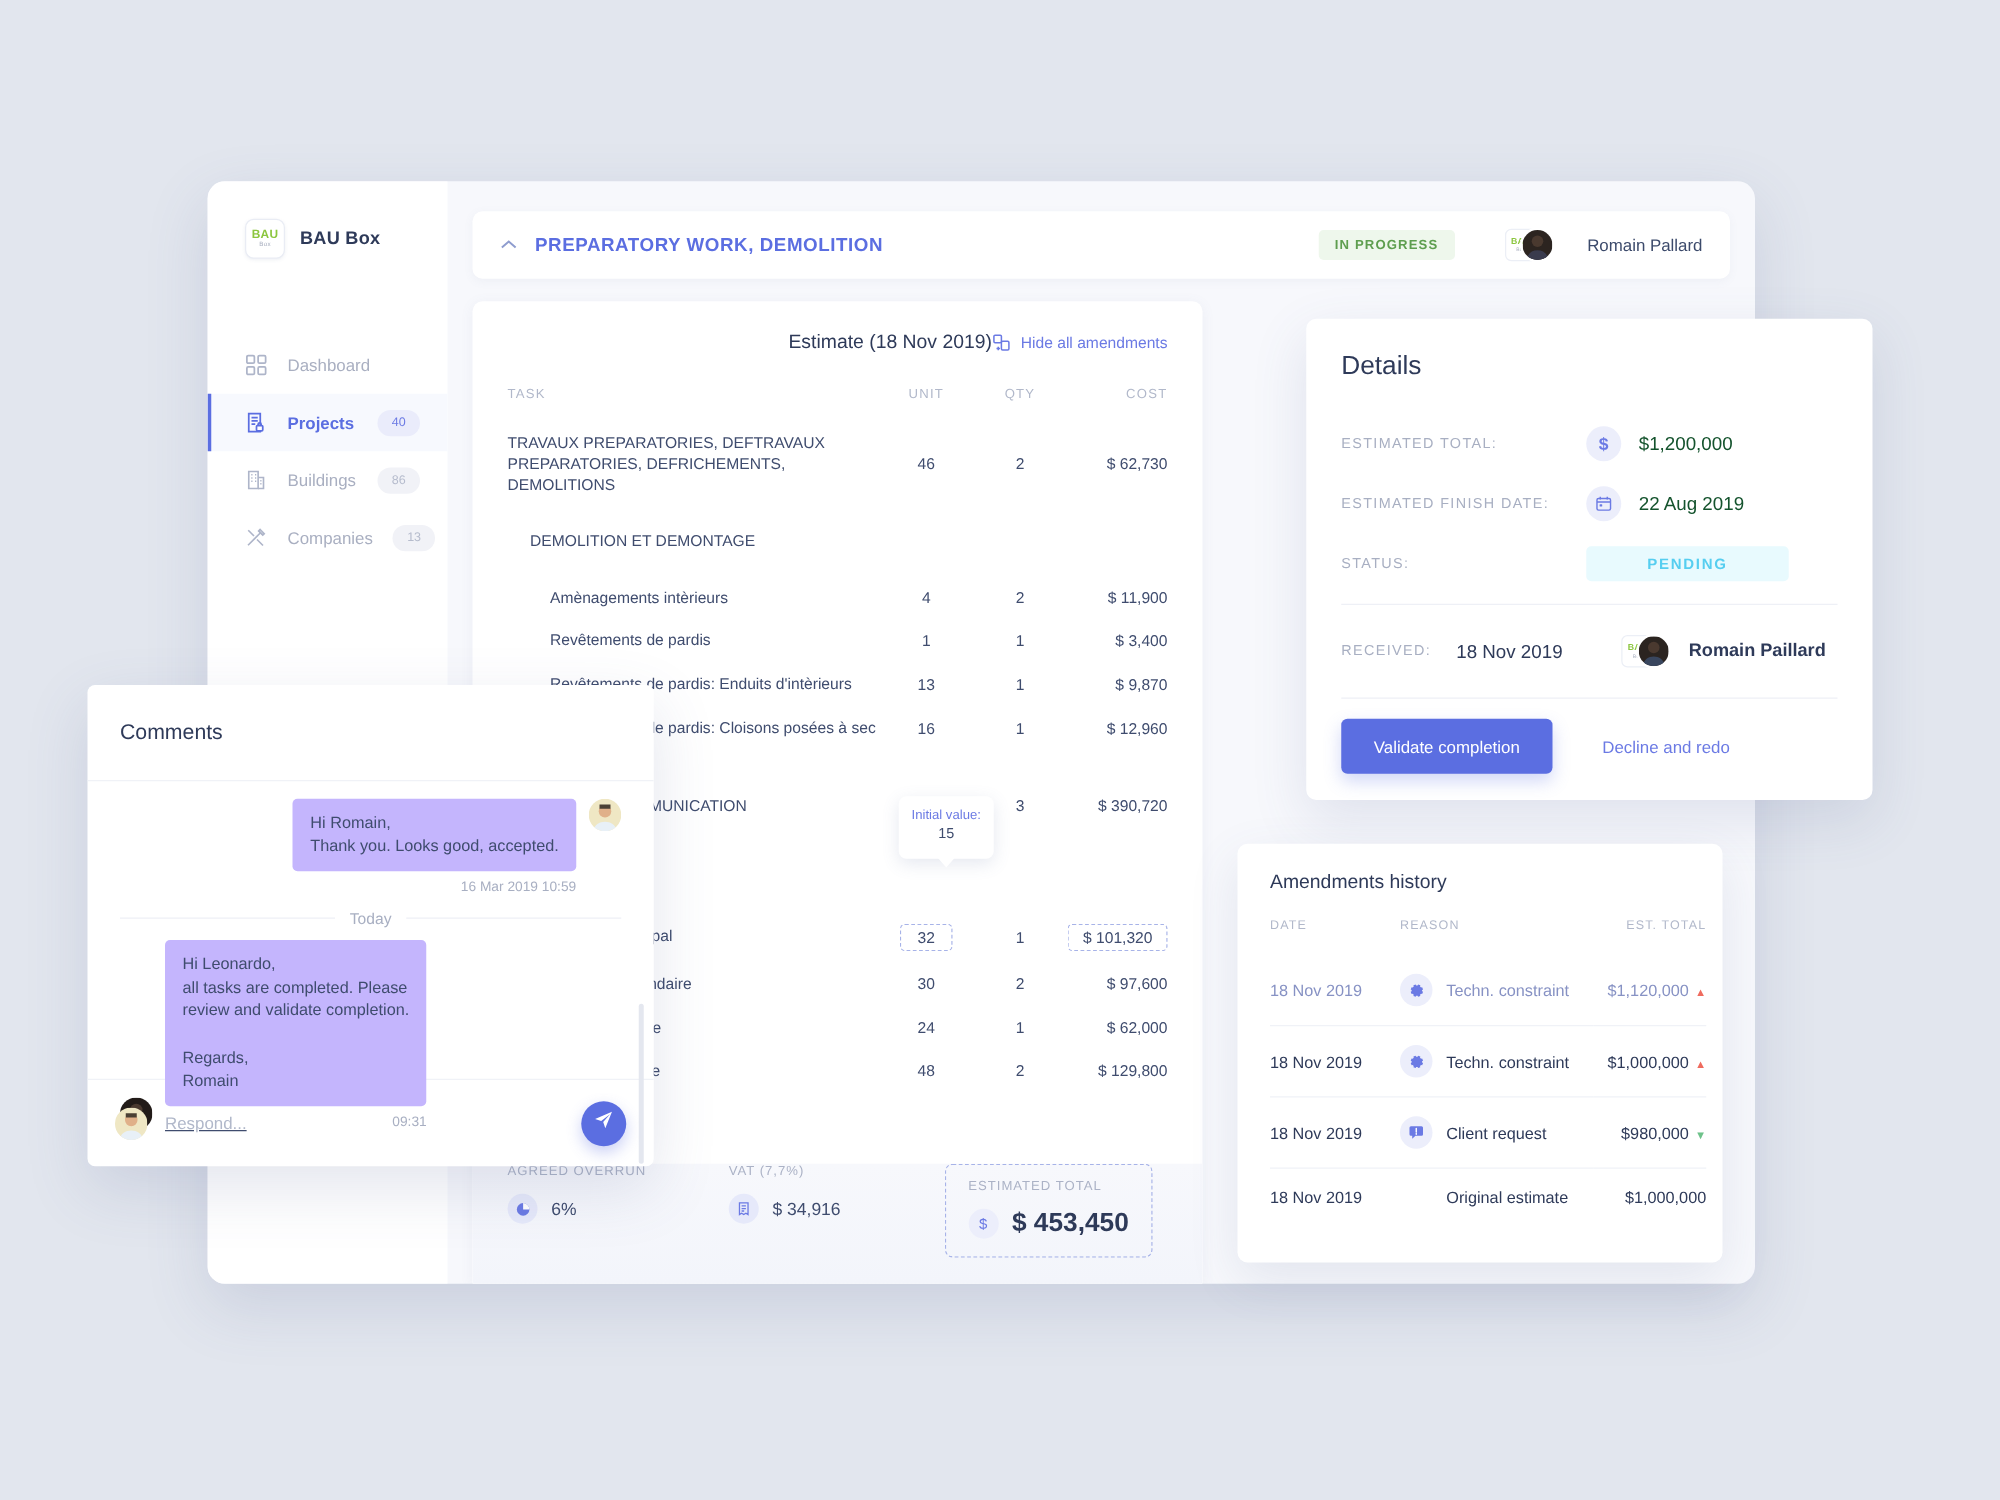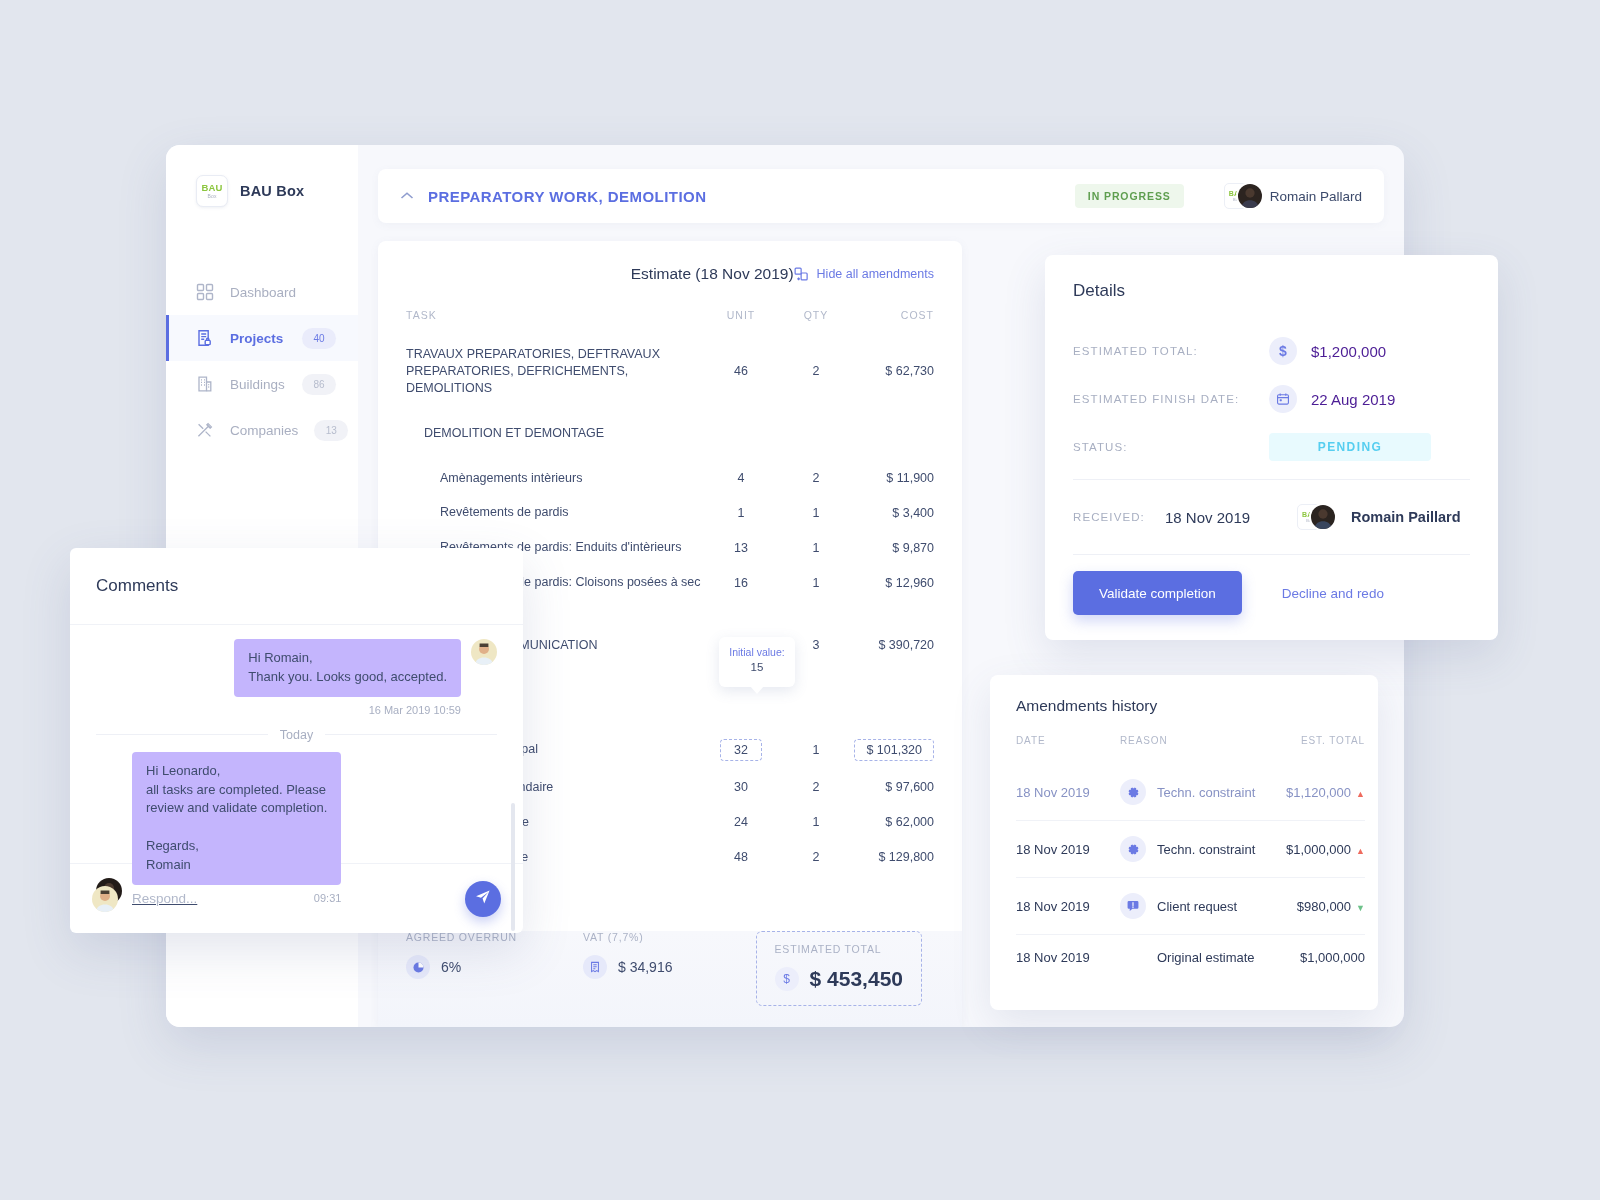--- a/index.html
+++ b/index.html
@@ -70,21 +70,21 @@
   .chev { width: 14px; color: #8f9dcf; margin-right: 14px; cursor: pointer; }
   .chev svg { display: block; }
   .topbar-title {
     font-size: 15px; font-weight: 700; color: #5b6ee1;
     letter-spacing: .45px; flex: 1;
   }
   .badge-progress {
     background: #eef7ec; color: #5e9e4f; font-size: 10.5px; font-weight: 700;
     letter-spacing: .9px; padding: 6px 13px; border-radius: 4px; margin-right: 40px;
   }
-  .user-chip { display: flex; align-items: center; gap: 6px; cursor: pointer; }
+  .user-chip { display: flex; align-items: center; gap: 26px; cursor: pointer; }
   .user-name { font-size: 13.5px; color: #3c4a6b; }
 
   .avatar-stack { position: relative; width: 40px; height: 28px; flex: none; }
   .av-logo {
     position: absolute; left: 0; top: 1px; width: 26px; height: 26px;
     border-radius: 5px; background: #fff; border: 1px solid #eceff6;
     display: flex; flex-direction: column; justify-content: center; align-items: center; line-height: 1;
   }
   .av-logo .logo-bau { font-size: 7px; }
   .av-logo .logo-sub { font-size: 4px; }
@@ -169,29 +169,29 @@
   .tot-estimated .tot-text { font-size: 21px; font-weight: 700; color: #2e3a59; }
   .tot-estimated .tot-ico { background: #eceefb; }
 
   
   .details-card {
     position: absolute; left: 1045px; top: 255px; width: 453px; height: 385px;
     background: #fff; border-radius: 8px;
     box-shadow: 0 16px 44px rgba(80,95,140,.14);
     padding: 26px 28px 0 28px;
   }
-  .details-title { font-size: 17px; color: #2e3a59; margin-bottom: 26px; }
+  .details-title { font-size: 21px; color: #2e3a59; margin-bottom: 26px; }
   .d-row { display: flex; align-items: center; height: 48px; }
   .d-label { font-size: 11.5px; color: #a8afc2; letter-spacing: 1.1px; width: 196px; flex: none; }
   .d-ico {
     width: 28px; height: 28px; border-radius: 50%; background: #eceefb;
     display: flex; align-items: center; justify-content: center; color: #6b7ae4;
     margin-right: 14px; flex: none; font-size: 14px; font-weight: 700;
   }
-  .d-val { font-size: 15px; color: #4c1d95; }
+  .d-val { font-size: 15px; color: #14532d; }
   .d-pending {
     width: 162px; height: 28px; border-radius: 4px; background: #e8fafe;
     color: #56cef0; font-size: 12px; font-weight: 700; letter-spacing: 1.4px;
     display: flex; align-items: center; justify-content: center;
   }
   .d-sep { height: 1px; background: #eef0f6; margin: 8px 0; }
   .d-recv { display: flex; align-items: center; height: 58px; }
   .d-recv .d-label { width: 92px; }
   .d-date { font-size: 15px; color: #2e3a59; width: 132px; }
   .d-person { font-size: 14.5px; color: #2e3a59; font-weight: 700; }

